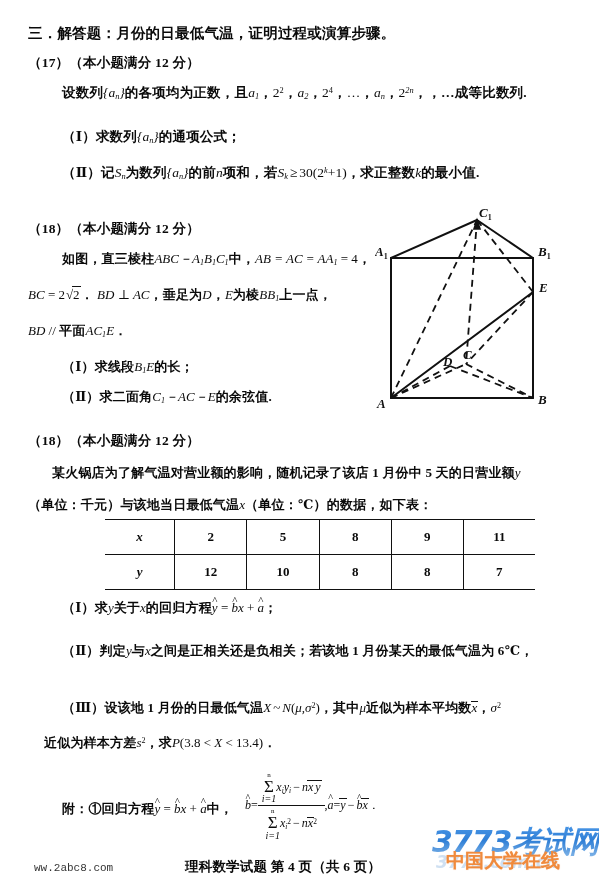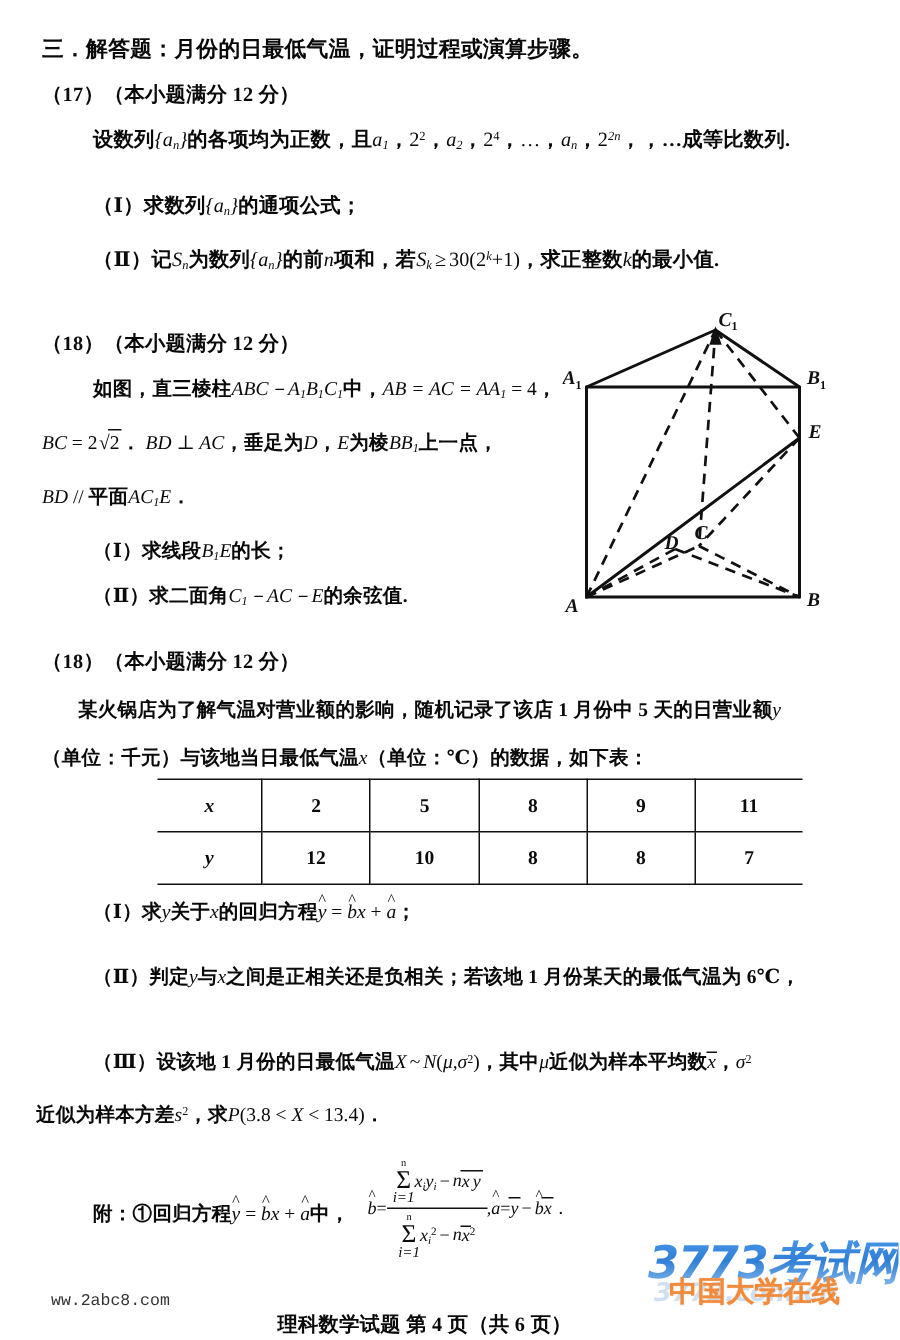--- a/index.html
+++ b/index.html
@@ -66,21 +66,21 @@
   .frac .num{border-bottom:1.1px solid #111;padding:0 4px 1px 4px;display:block;}
   .frac .den{padding:2px 4px 0 4px;display:block;}
   .sigma{display:inline-block;position:relative;text-align:center;vertical-align:middle;font-style:normal;}
   .sigma .big{font-size:17px;line-height:.9;display:block;}
   .sigma .top{font-size:7px;display:block;line-height:1;}
   .sigma .bot{font-size:10px;display:block;line-height:1;font-style:italic;}
 
   
   #footer-url{position:absolute;left:34px;top:862px;font-size:11px;
     font-family:"Liberation Mono","DejaVu Sans Mono",monospace;color:#333;}
-  #footer-center{position:absolute;left:185px;top:858px;font-size:13.5px;font-weight:bold;margin-top:16px;}
+  #footer-center{position:absolute;left:185px;top:858px;font-size:13.5px;font-weight:bold;}
 
   
   #watermark{position:absolute;left:432px;top:818px;width:165px;height:70px;pointer-events:none;}
   #wm-main{
     position:absolute;left:0;top:4px;
     font-family:"DejaVu Sans","Liberation Sans",sans-serif;
     font-weight:bold;font-style:italic;font-size:30px;letter-spacing:-1px;
     background:linear-gradient(180deg,#4f9bea 0%,#2f7fd6 45%,#9fc8ee 100%);
     -webkit-background-clip:text;background-clip:text;color:transparent;
     white-space:nowrap;
@@ -223,21 +223,21 @@
 
   <div class="line" style="left:62px;top:612px;font-size:13px;margin-top:32px;">
     <span class="cn">（Ⅱ）判定</span><span class="m">y</span><span class="cn">与</span><span class="m">x</span><span class="cn">之间是正相关还是负相关；若该地 1 月份某天的最低气温为 6℃，</span>
   </div>
 
 
   <div class="line" style="left:62px;top:701px;font-size:13px;">
     <span class="cn">（Ⅲ）设该地 1 月份的日最低气温</span><span class="m">X</span><span class="up" style="padding:0 2px;">~</span><span class="m">N<span class="up">(</span>μ,σ<sup class="up">2</sup><span class="up">)</span></span><span class="cn">，其中</span><span class="m">μ</span><span class="cn">近似为样本平均数</span><span class="m barwrap"><span class="bar"></span><span>x</span></span><span class="cn">，</span><span class="m">σ<sup class="up">2</sup></span>
   </div>
 
-  <div class="line" style="left:24px;top:736px;font-size:13px;">
+  <div class="line" style="left:44px;top:736px;font-size:13px;">
     <span class="cn">近似为样本方差</span><span class="m">s<sup class="up">2</sup></span><span class="cn">，求</span><span class="m">P<span class="up">(3.8 &lt; </span>X<span class="up"> &lt; 13.4)</span></span><span class="cn">．</span>
   </div>
 
   <div class="line" style="left:62px;top:802px;font-size:13px;">
     <span class="cn">附：①回归方程</span><span class="m"><span class="hatwrap"><span class="hat">^</span><span>y</span></span><span class="up">&nbsp;=&nbsp;</span><span class="hatwrap"><span class="hat">^</span><span>b</span></span><span>x</span><span class="up">&nbsp;+&nbsp;</span><span class="hatwrap"><span class="hat">^</span><span>a</span></span></span><span class="cn">中，</span>
   </div>
 
   <div id="formula-block">
     <span class="m"><span class="hatwrap"><span class="hat">^</span><span>b</span></span></span><span class="up">=</span><span class="frac">
       <span class="num">

